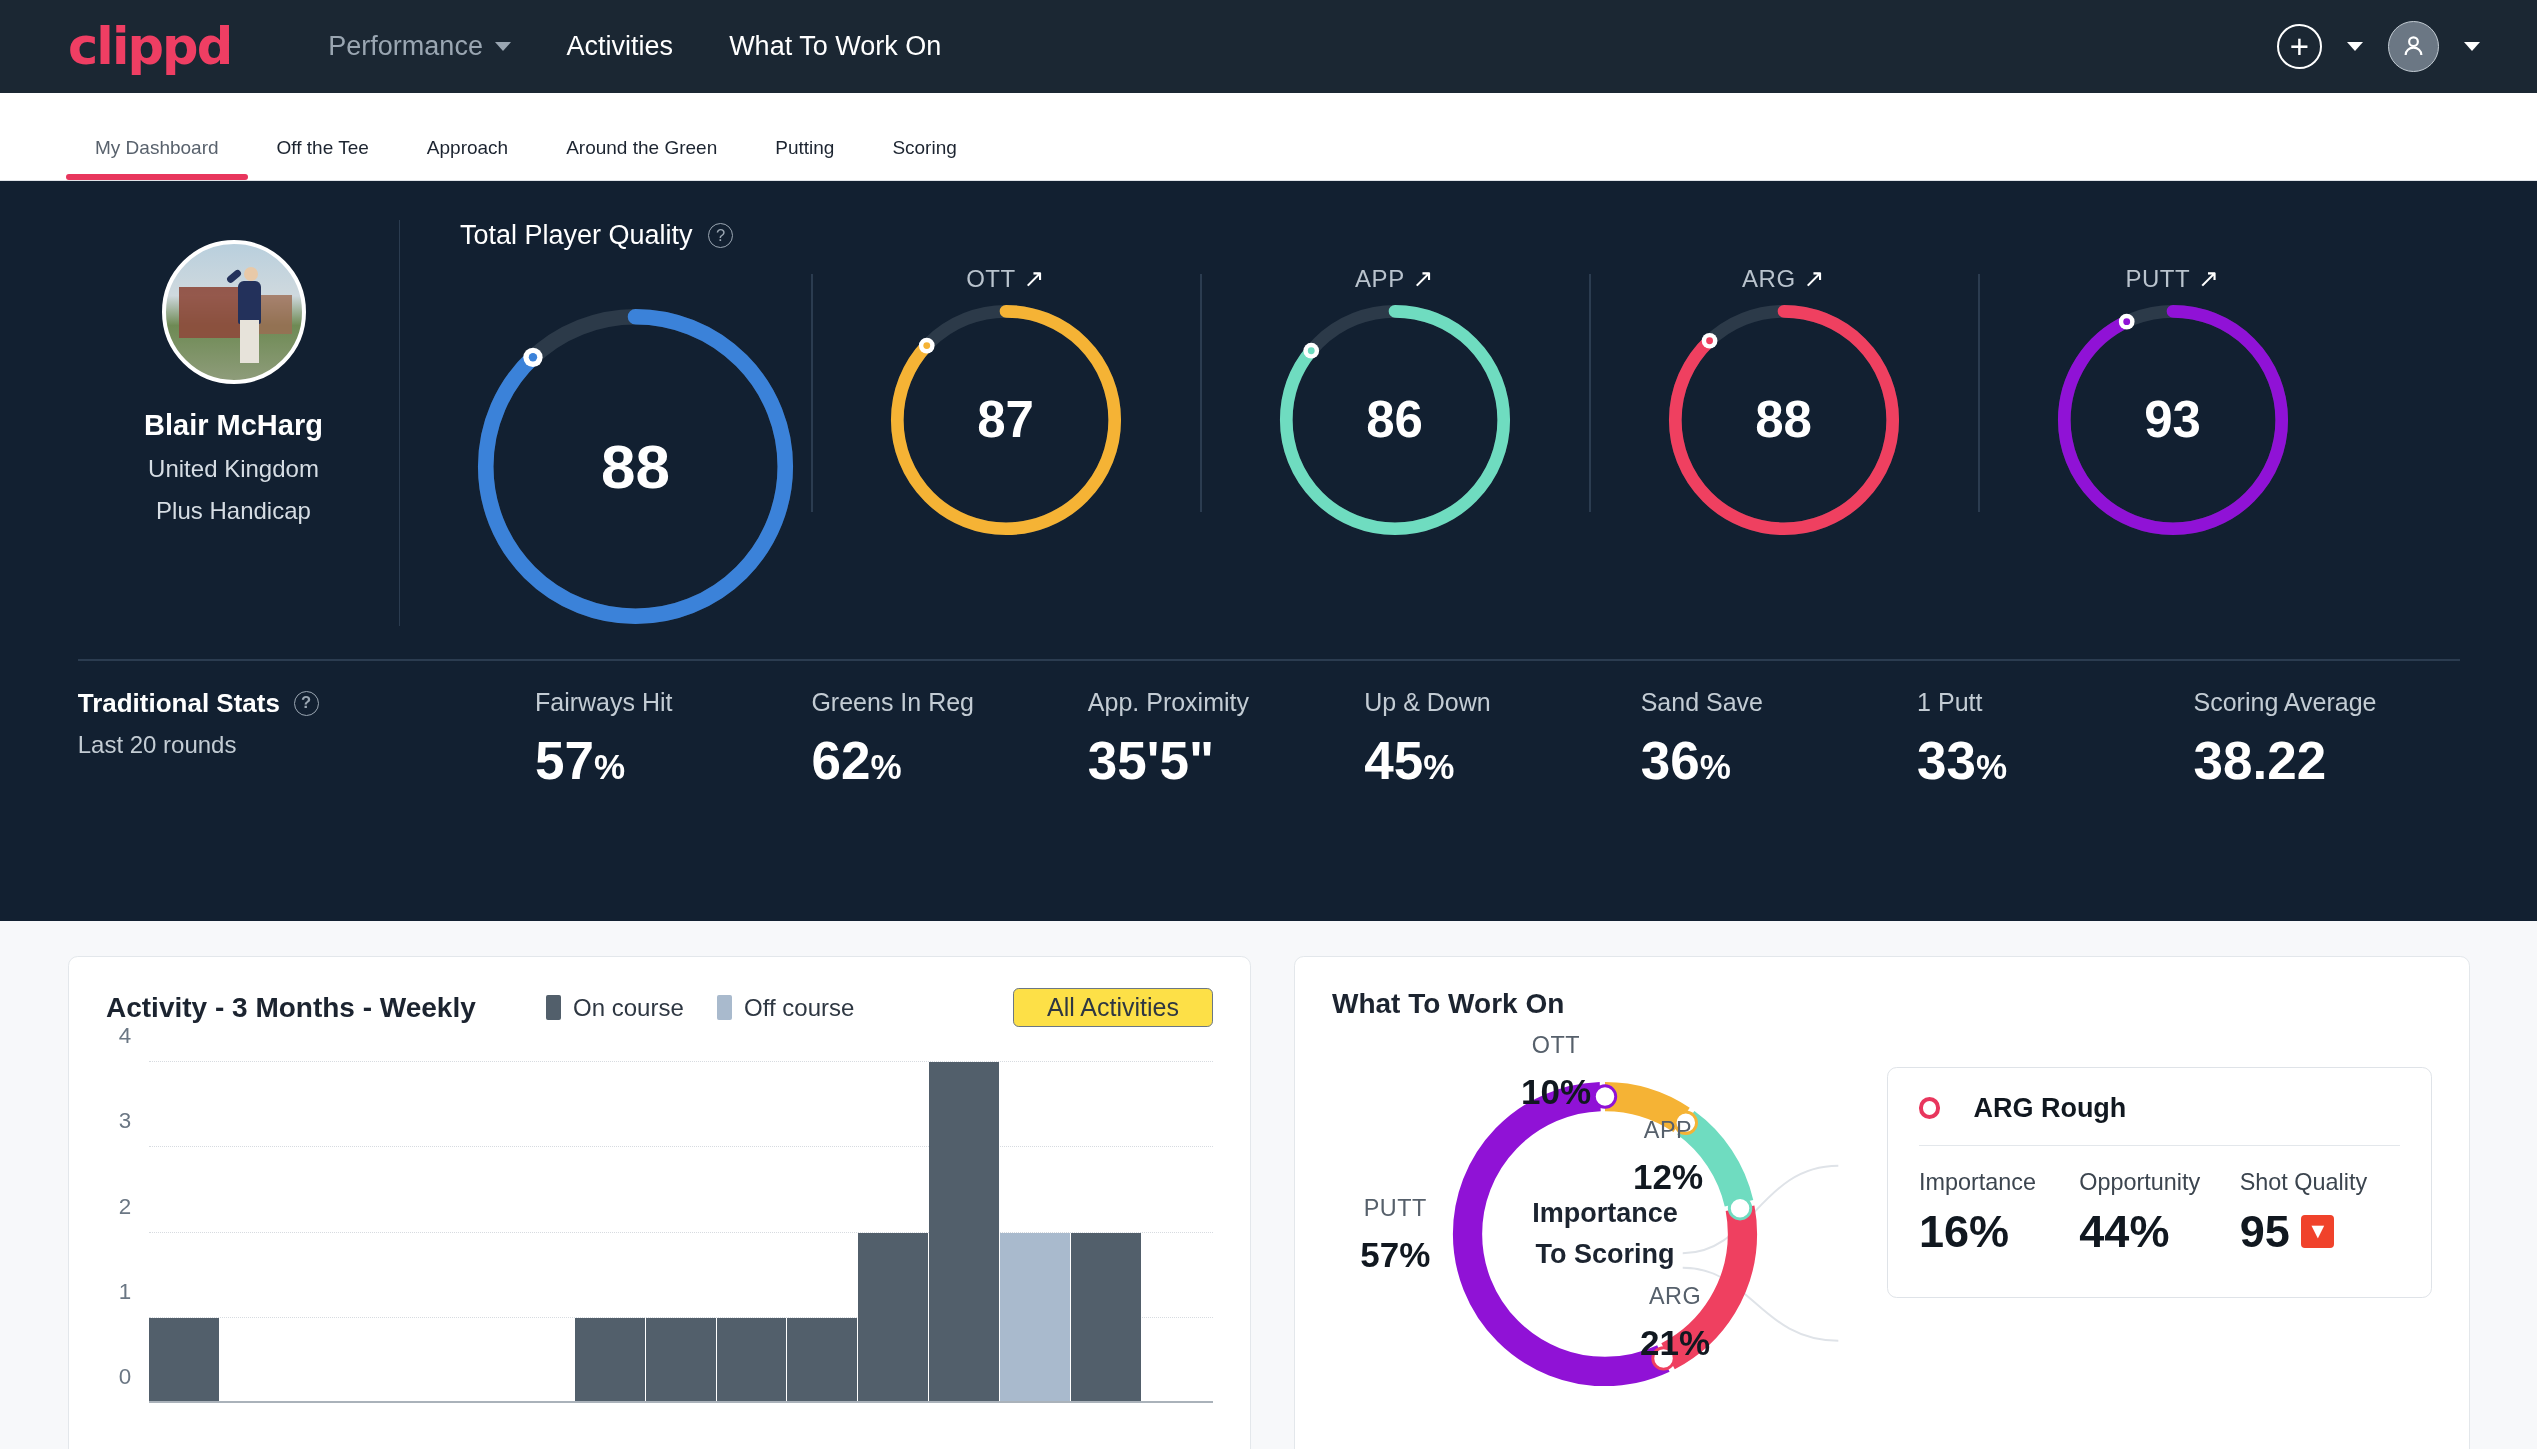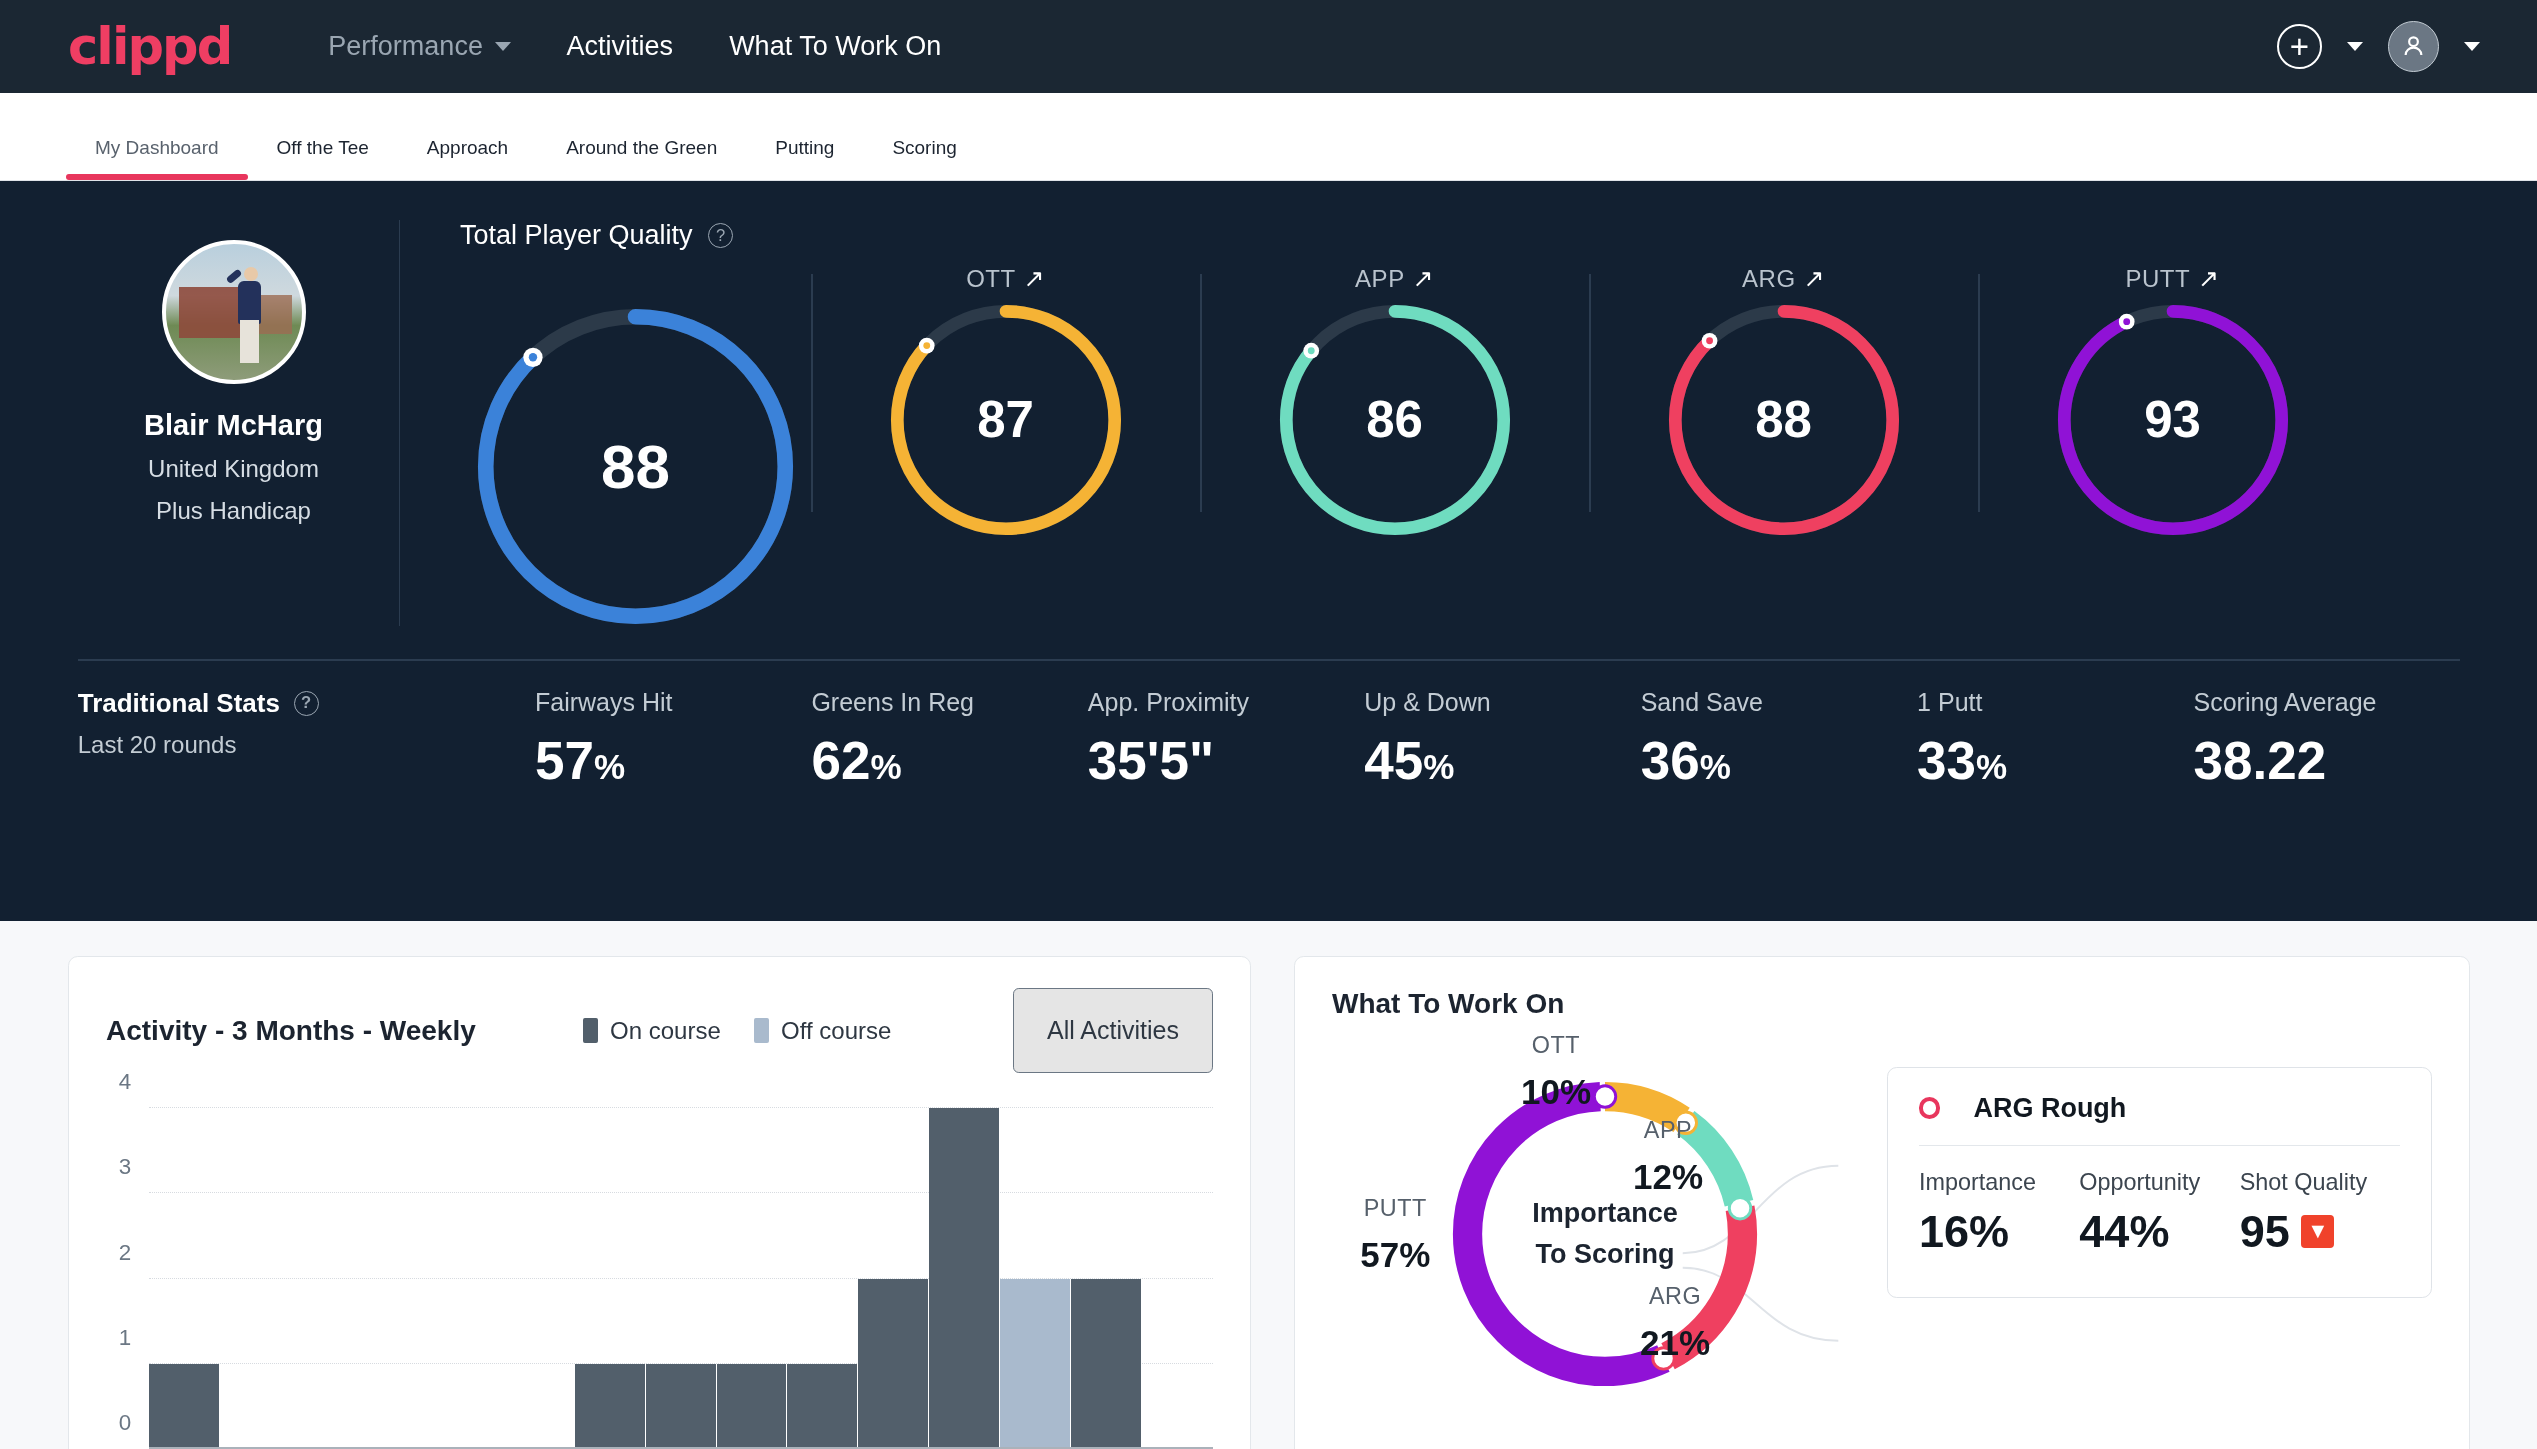--- a/index.html
+++ b/index.html
@@ -139,27 +139,27 @@
     background: #f7f8fa; height: 616px;
   }
   .card {
     background: #ffffff; border: 1px solid #e3e7eb; border-radius: 9.7px;
     padding: 31px 37px; position: relative;
   }
   .card-activity { width: 1183px; flex: 0 0 1183px; }
   .card-work { flex: 1; }
   .card-head { display: flex; align-items: center; }
   .card-title { font-size: 28px; color: #1c2430; font-weight: bold; }
-  .legend { display: flex; align-items: center; gap: 33px; margin-left: 107px; }
+  .legend { display: flex; align-items: center; gap: 33px; margin-left: 70px; }
   .legend-item { display: flex; align-items: center; gap: 11.7px; font-size: 24px; color: #2e3742; }
   .legend-swatch { width: 15.6px; height: 25px; border-radius: 1.9px; }
   .btn {
     margin-left: auto; border: 1.9px solid #6b7784; border-radius: 5.8px;
-    background: #e5e5e5; color: #2e3742; font-size: 25px;
-    padding: 27px 33px; cursor: pointer; font-family: inherit; white-space: nowrap;
+    background: #fde047; color: #2e3742; font-size: 25px;
+    padding: 4px 33px; cursor: pointer; font-family: inherit; white-space: nowrap;
   }
 
   
   .chart-area { position: relative; margin-top: 35px; height: 380px; }
   .y-axis { position: absolute; left: 0; top: 0; bottom: 39px; width: 33px; }
   .y-tick {
     position: absolute; right: 7.8px; transform: translateY(-50%);
     font-size: 22.4px; color: #6b7784;
   }
   .grid-line {

